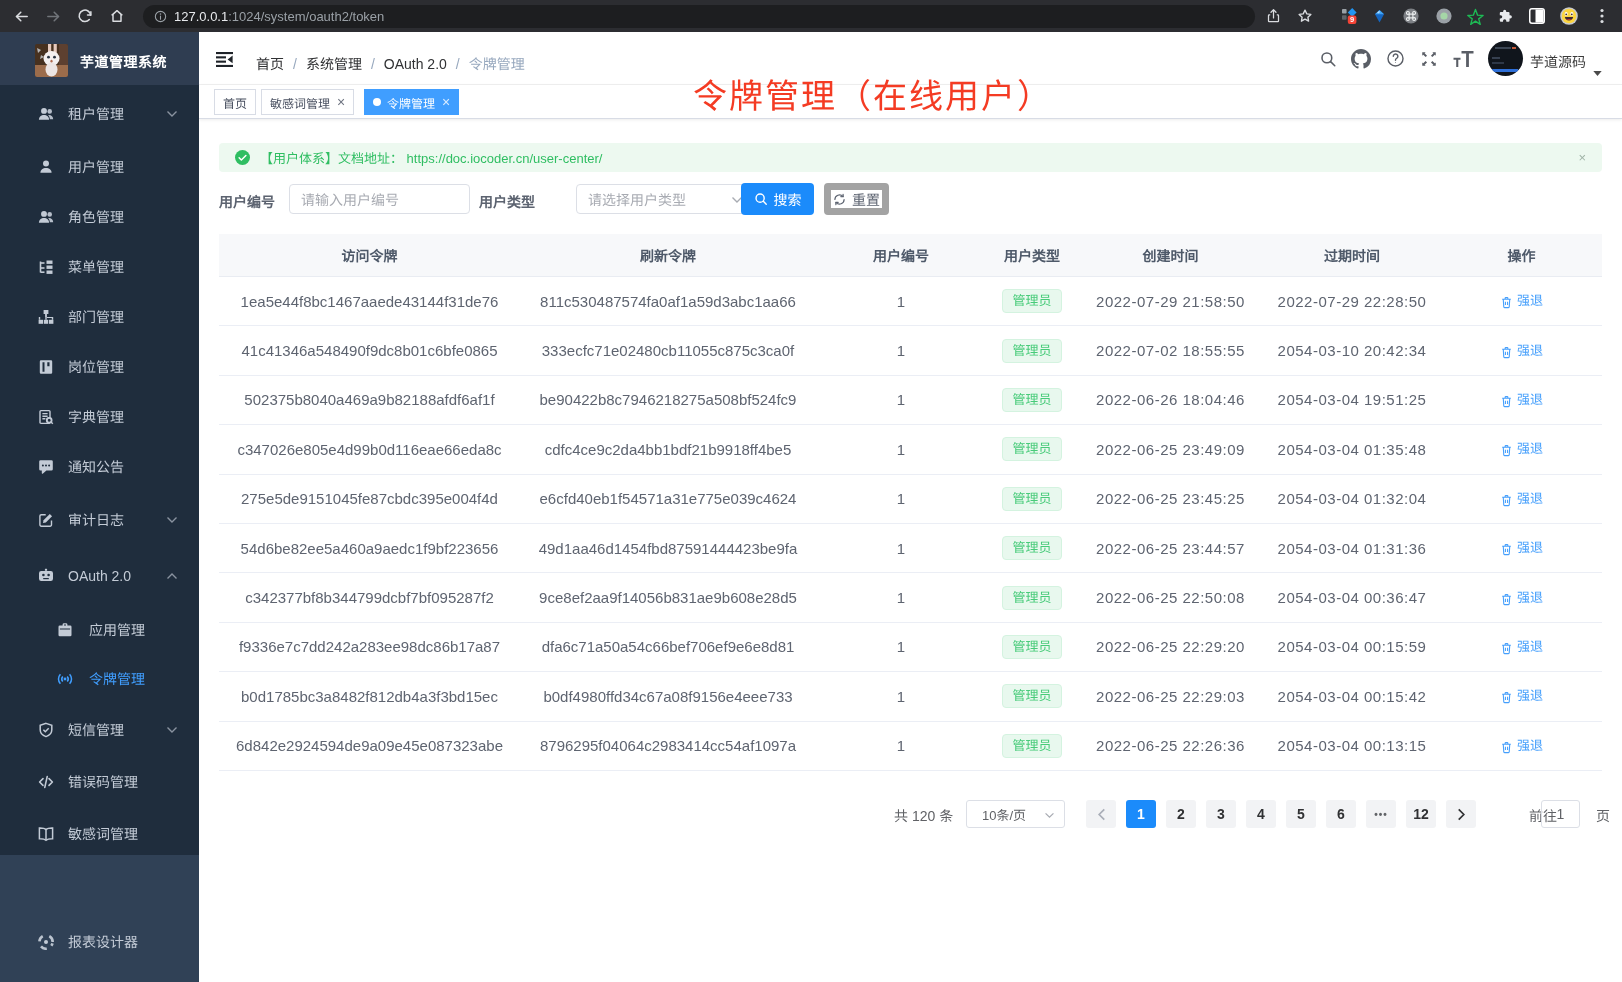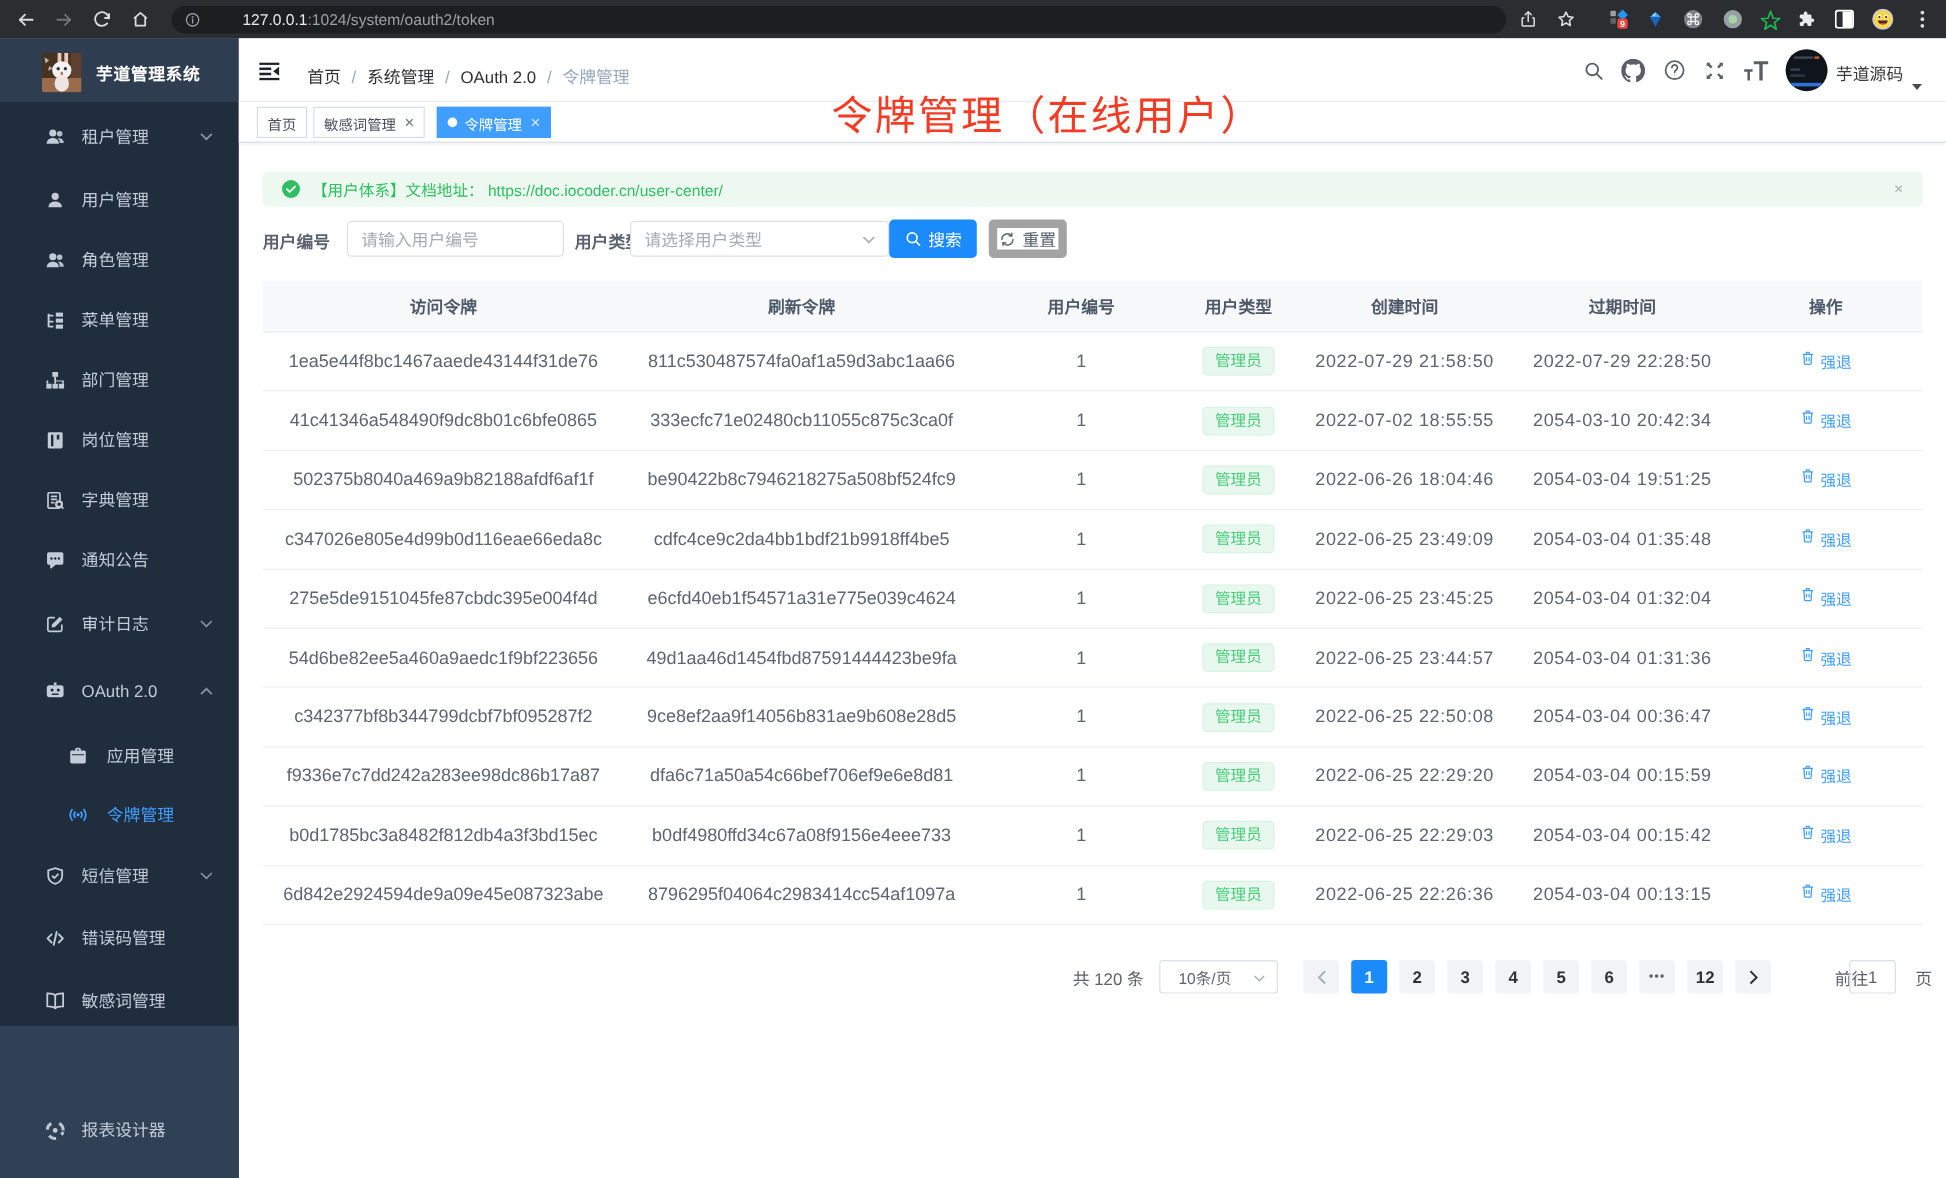--- a/index.html
+++ b/index.html
@@ -2,21 +2,21 @@
 <html lang="zh-CN"><head><meta charset="utf-8">
 <style>
 *{margin:0;padding:0;box-sizing:border-box;}
 html,body{width:1622px;height:982px;overflow:hidden;background:#fff;
 font-family:"Liberation Sans",sans-serif;-webkit-font-smoothing:antialiased;}
 
 #chrome{position:absolute;left:0;top:0;width:1622px;height:32px;background:#2c2d31;}
 #chrome svg{display:block;}
 .cbtn{position:absolute;top:0;height:32px;display:flex;align-items:center;justify-content:center;}
 #pill{position:absolute;left:143px;top:5px;width:1112px;height:23px;border-radius:12px;background:#1d1e20;
-display:flex;align-items:center;color:#9aa0a6;font-size:13px;gap:28px;}
+display:flex;align-items:center;color:#9aa0a6;font-size:13px;}
 #pill b{color:#e8eaed;font-weight:400;}
 
 #sidebar{position:absolute;left:0;top:32px;width:199px;height:950px;background:#1f2d3d;}
 #logo{position:absolute;left:0;top:0;width:199px;height:53px;background:#2f3d51;color:#fff;}
 #logo .txt{position:absolute;left:80px;top:19px;font-size:14px;font-weight:700;letter-spacing:.5px;}
 #sbbottom{position:absolute;left:0;top:823px;width:199px;height:127px;background:#304156;}
 .mi{position:absolute;left:0;width:199px;height:50px;color:#c3cbd6;font-size:14px;}
 .mi .ic{position:absolute;left:38px;top:17px;width:16px;height:16px;}
 .mi .tx{position:absolute;left:68px;top:17px;line-height:16px;}
 .mi.sub .ic{left:57px;}
@@ -52,21 +52,21 @@
 #btnreset{left:824px;width:65px;background:#fff;border:7px solid #a3a3a3;color:#5c6370;}
 
 #table{position:absolute;left:219px;top:234px;width:1383px;font-size:15px;}
 .trow{display:grid;grid-template-columns:301px 296px 170px 92px 185px 178px 161px;align-items:center;}
 #thead{height:43px;background:#f7f8fa;color:#4e5969;font-weight:600;border-bottom:1px solid #e9ecf2;font-size:14px;}
 .trow div{text-align:center;}
 .tr{height:49.4px;color:#5e6470;border-bottom:1px solid #ebeef5;}
 .tr div:nth-child(5),.tr div:nth-child(6){letter-spacing:.5px;}
 .gtag{display:inline-block;height:24px;line-height:22px;padding:0 9px;background:#e8f8ee;border:1px solid #d4f3e0;
 border-radius:4px;color:#47cb79;font-size:13px;}
-.kick{color:#459ffc;font-size:13px;display:inline-flex;align-items:flex-start;gap:4px;}
+.kick{color:#459ffc;font-size:13px;display:inline-flex;align-items:flex-end;gap:4px;}
 
 #pgwrap{position:absolute;left:0px;top:800px;width:1622px;height:28px;font-size:14px;color:#606266;}
 .pbtn{position:absolute;top:0;width:30px;height:28px;background:#f2f3f5;border-radius:3px;
 display:flex;align-items:center;justify-content:center;color:#303133;font-weight:600;}
 .pbtn.on{background:#1b8bfb;color:#fff;}
 .pgsel{position:absolute;left:966px;top:0;width:99px;height:28px;border:1px solid #dcdfe6;border-radius:3px;
 display:flex;align-items:center;color:#606266;font-size:13px;padding-left:15px;}
 .pgin{position:absolute;left:1541px;top:0;width:39px;height:28px;border:1px solid #dcdfe6;border-radius:3px;
 display:flex;align-items:center;justify-content:center;font-size:14px;color:#606266;}
 .ptxt{position:absolute;top:5px;}
@@ -415,21 +415,21 @@
  <svg class="chk" viewBox="0 0 16 16">
       <circle cx="8" cy="8" r="8" fill="#2fbe62"></circle>
       <path d="M4.4 8.2l2.4 2.4 4.8-4.8" fill="none" stroke="#fff" stroke-width="1.6" stroke-linecap="round" stroke-linejoin="round"></path>
     </svg>
  <span>【用户体系】文档地址：&nbsp;https://doc.iocoder.cn/user-center/</span>
  <span class="x">×</span>
 </div>
 <div class="flabel" style="left:219px;">用户编号</div>
 <div class="finput" style="left:289px;width:181px;">请输入用户编号</div>
 <div class="flabel" style="left:479px;">用户类型</div>
-<div class="finput" style="left:525px;width:216px;">请选择用户类型
+<div class="finput" style="left:576px;width:178px;">请选择用户类型
  <svg style="position:absolute;right:10px;top:11px" width="12" height="8" viewBox="0 0 12 8" fill="none" stroke="#a8abb2" stroke-width="1.4">
       <path d="M1.5 1.5L6 6l4.5-4.5"></path>
     </svg>
 </div>
 <div class="fbtn" id="btnsearch">
  <svg width="14" height="14" viewBox="0 0 24 24" fill="none" stroke="#fff" stroke-width="2.4" style="margin-right:6px">
       <circle cx="10.5" cy="10.5" r="7"></circle>
       <path d="M16 16l5 5" stroke-linecap="round"></path>
     </svg>搜索</div>
 <div class="fbtn" id="btnreset">

